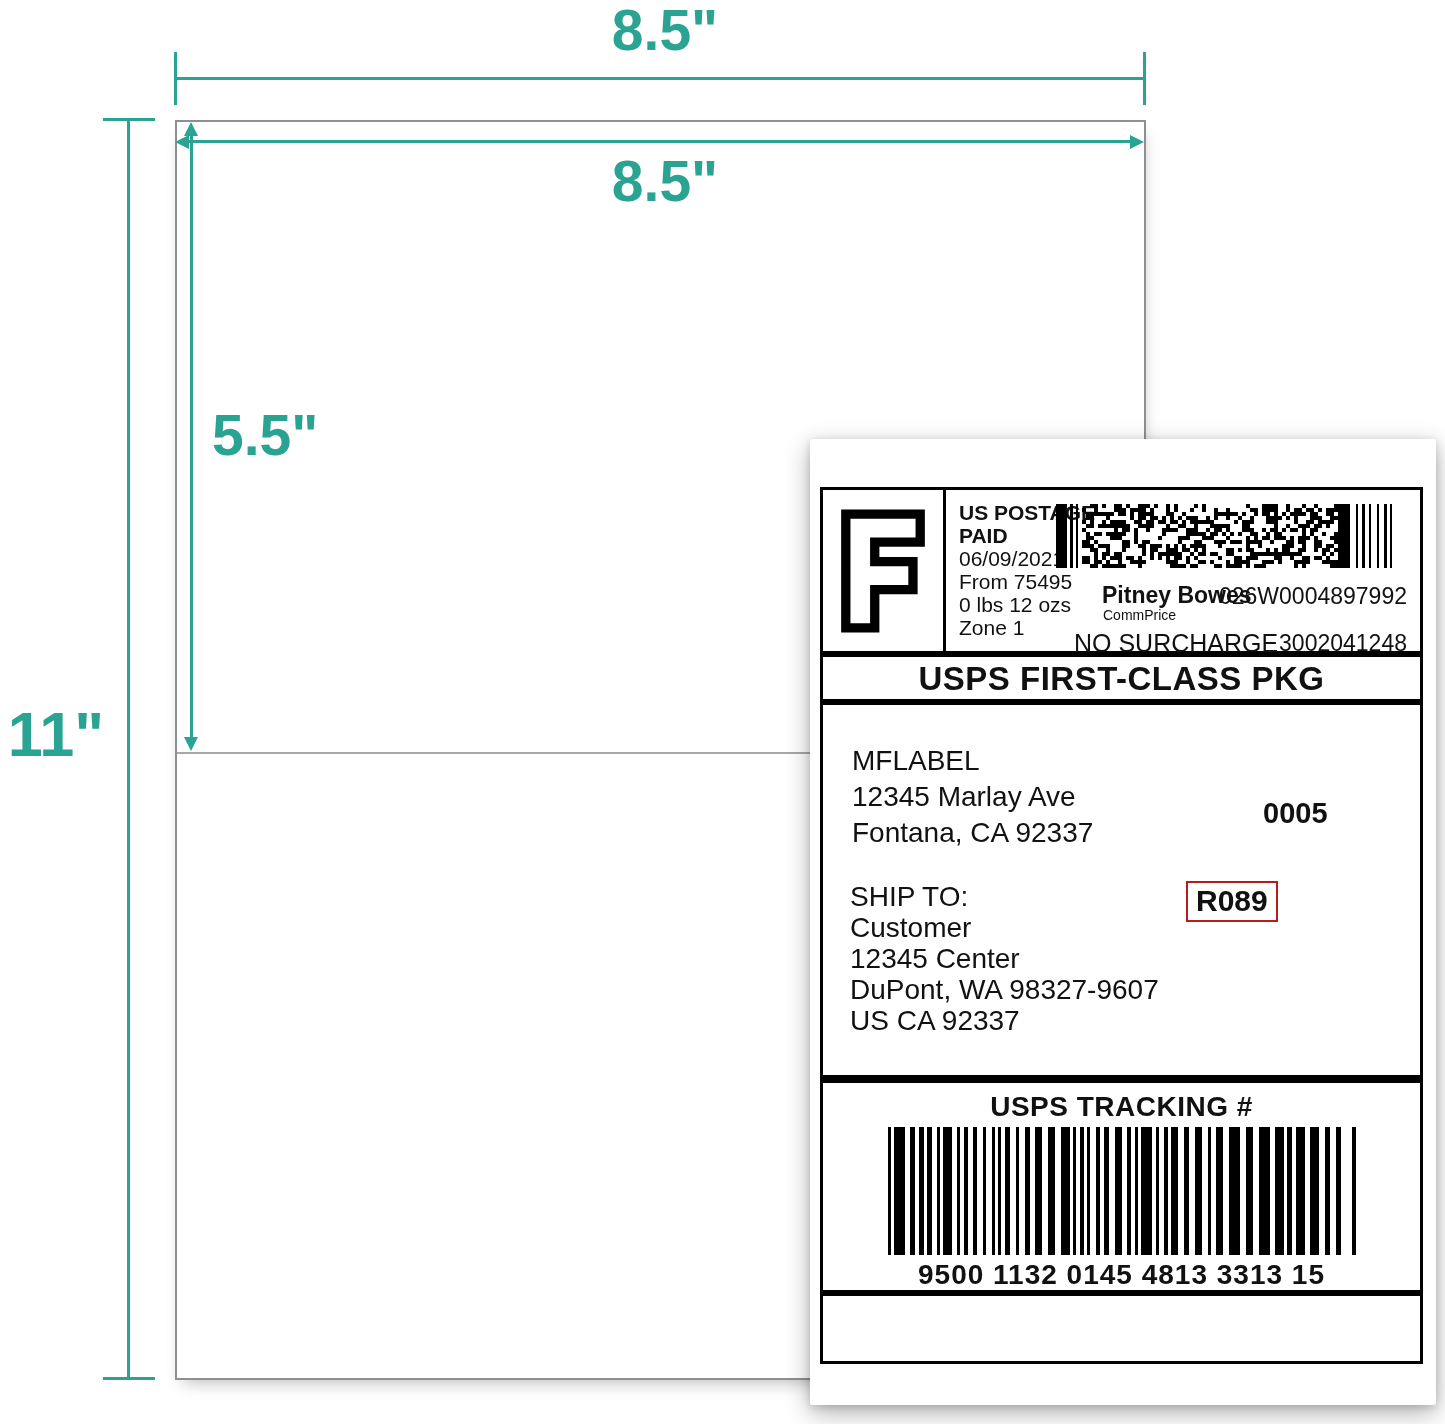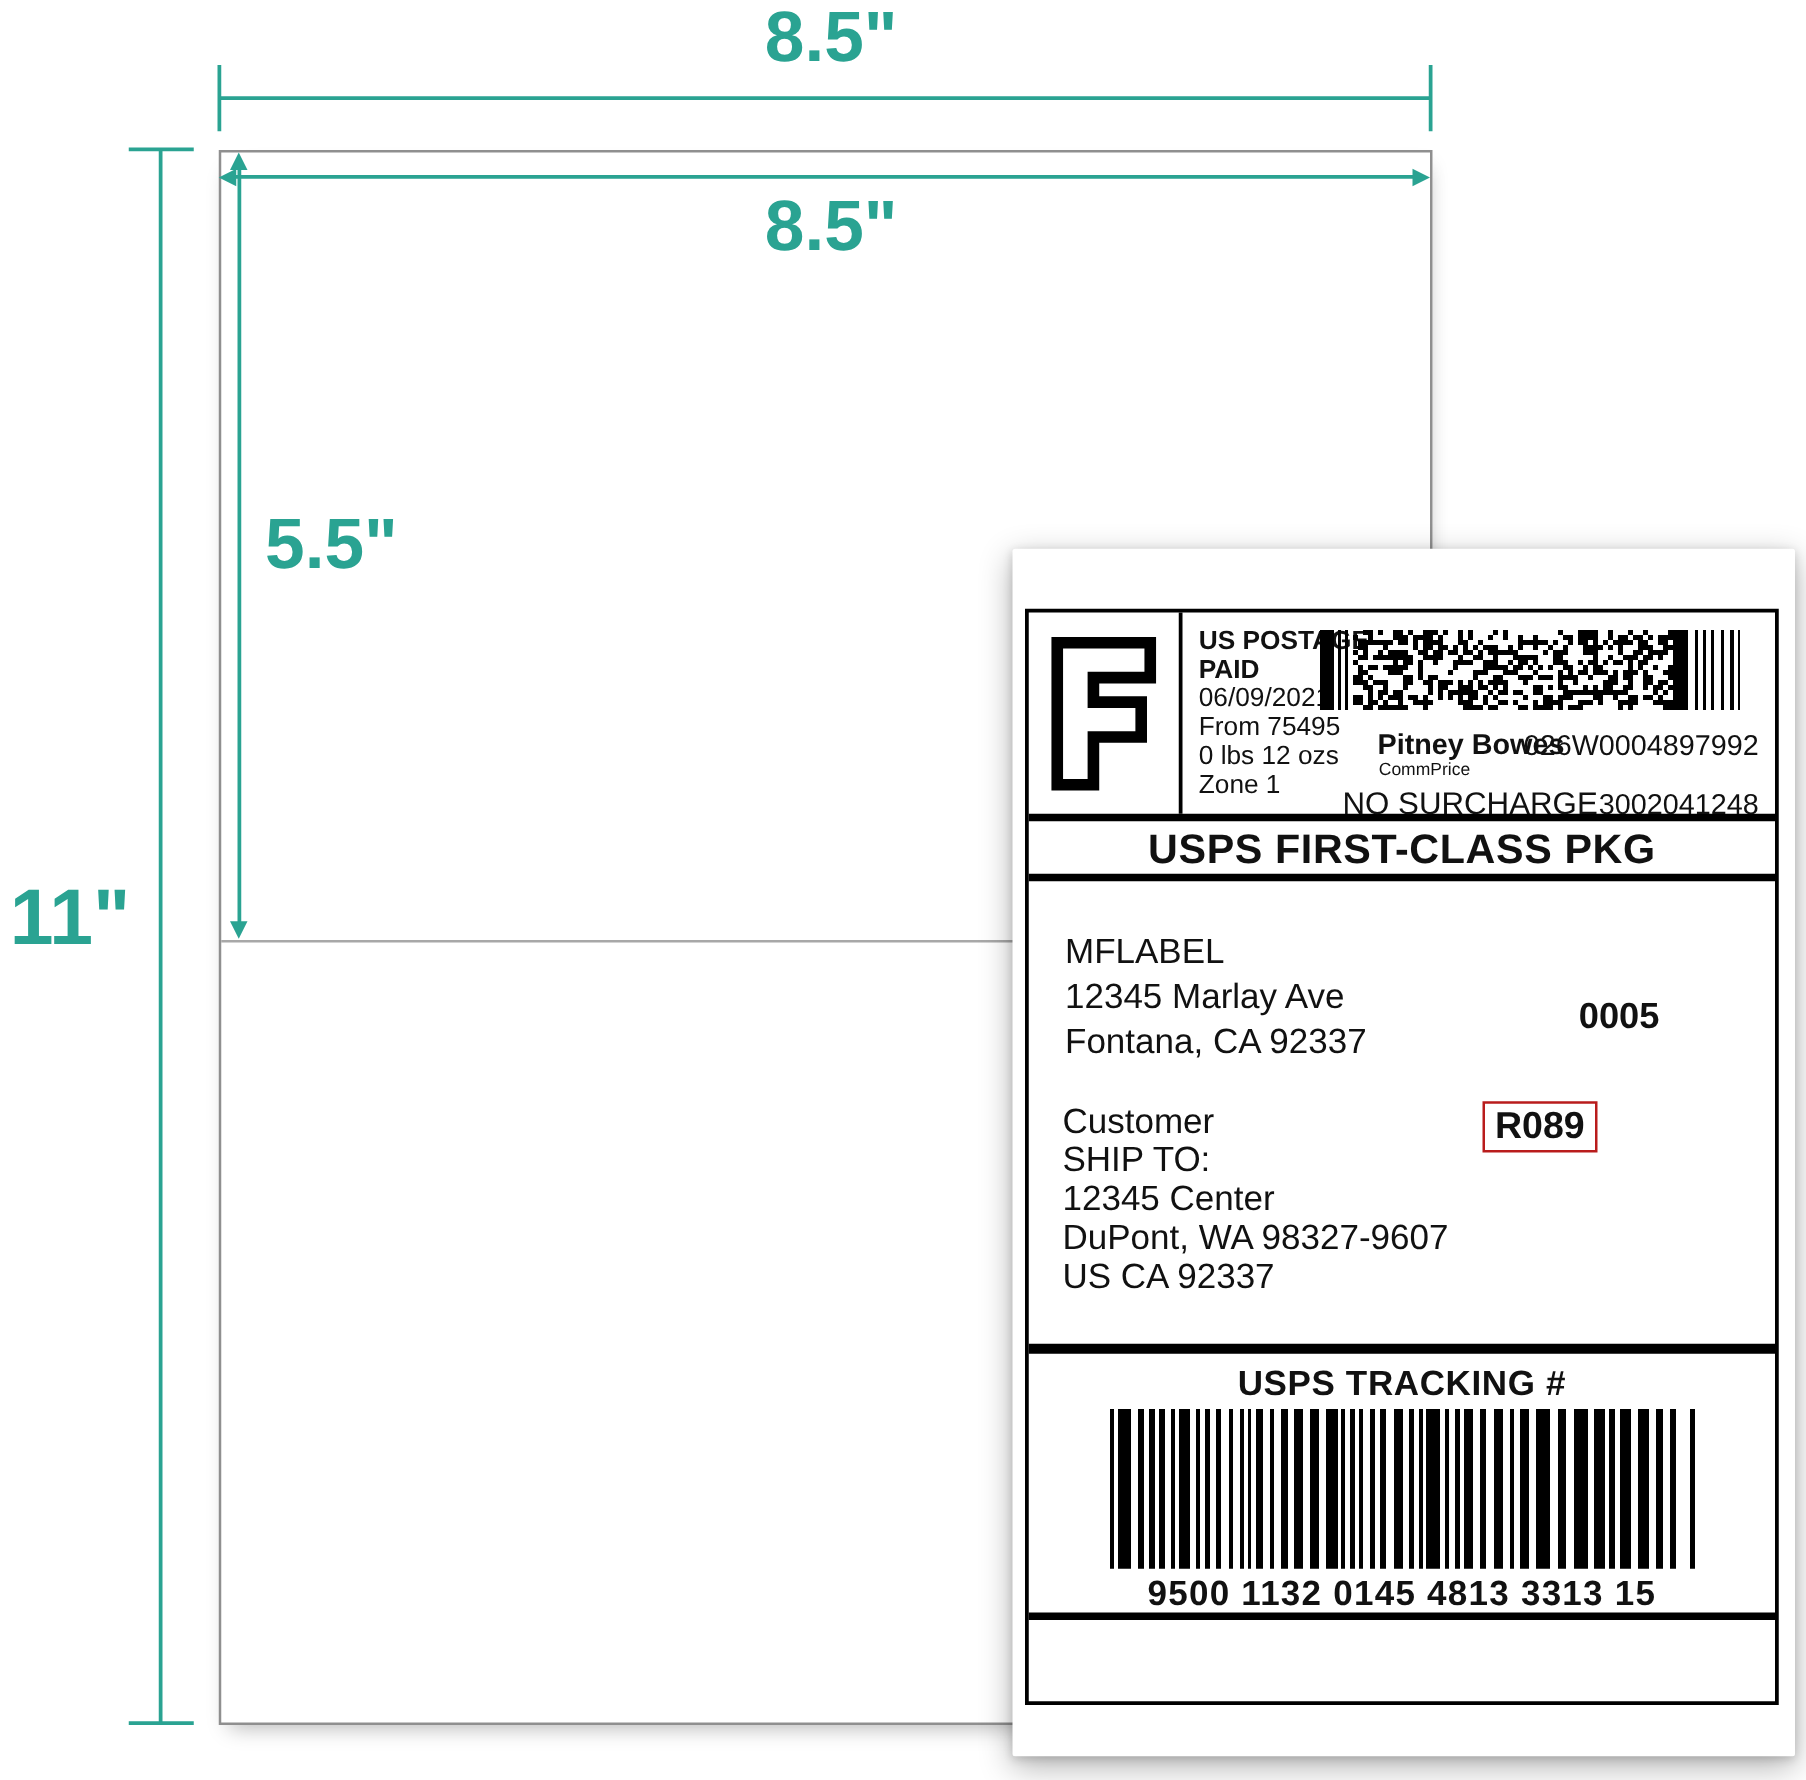--- a/index.html
+++ b/index.html
@@ -633,22 +633,22 @@
       <div class="row-service">USPS FIRST-CLASS PKG</div>
 
       <div class="row-address">
         <div class="from-block">
           <div>MFLABEL</div>
           <div>12345 Marlay Ave</div>
           <div>Fontana, CA 92337</div>
         </div>
         <div class="batch">0005</div>
         <div class="shipto-block">
+          <div>SHIP TO:</div>
           <div>Customer</div>
-          <div>SHIP TO:</div>
           <div>12345 Center</div>
           <div>DuPont, WA 98327-9607</div>
           <div>US CA 92337</div>
         </div>
         <div class="route">R089</div>
       </div>
 
       <div class="row-tracking">
         <div class="ttitle">USPS TRACKING #</div>
         <svg class="tbarcode" viewBox="0 0 468 128" preserveAspectRatio="none" shape-rendering="crispEdges">

